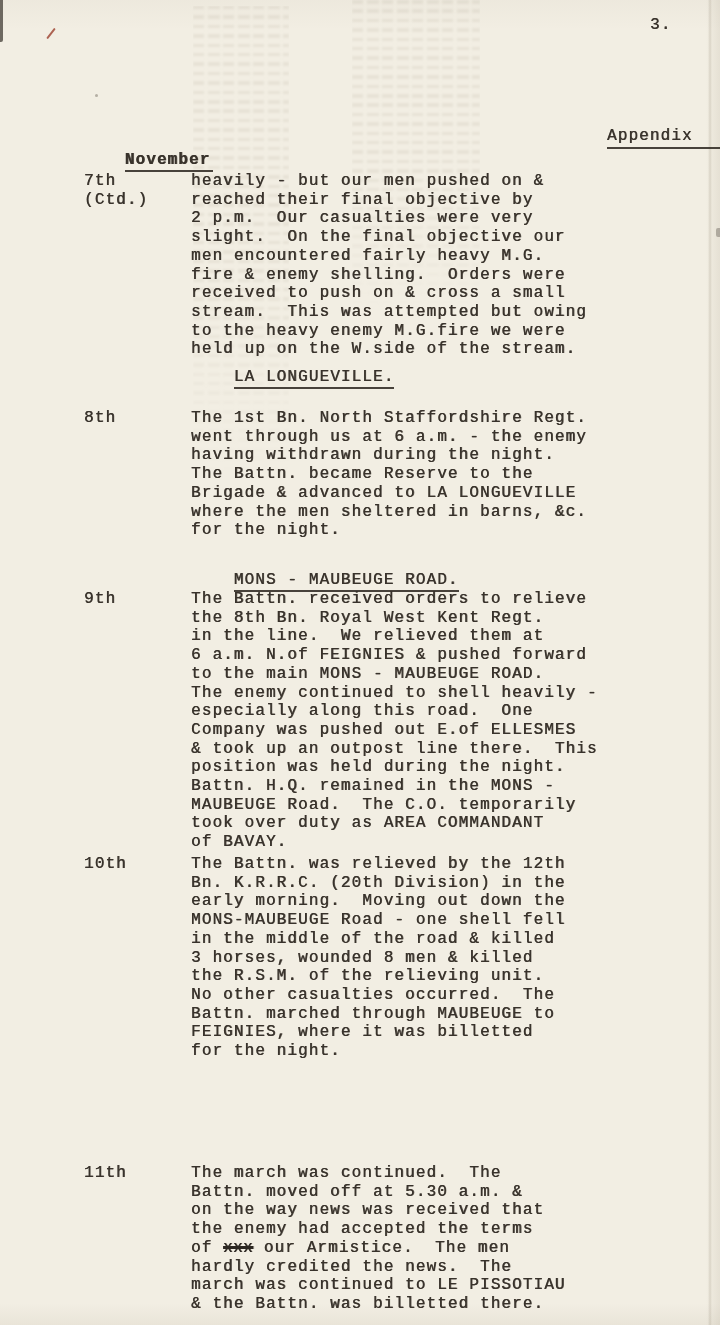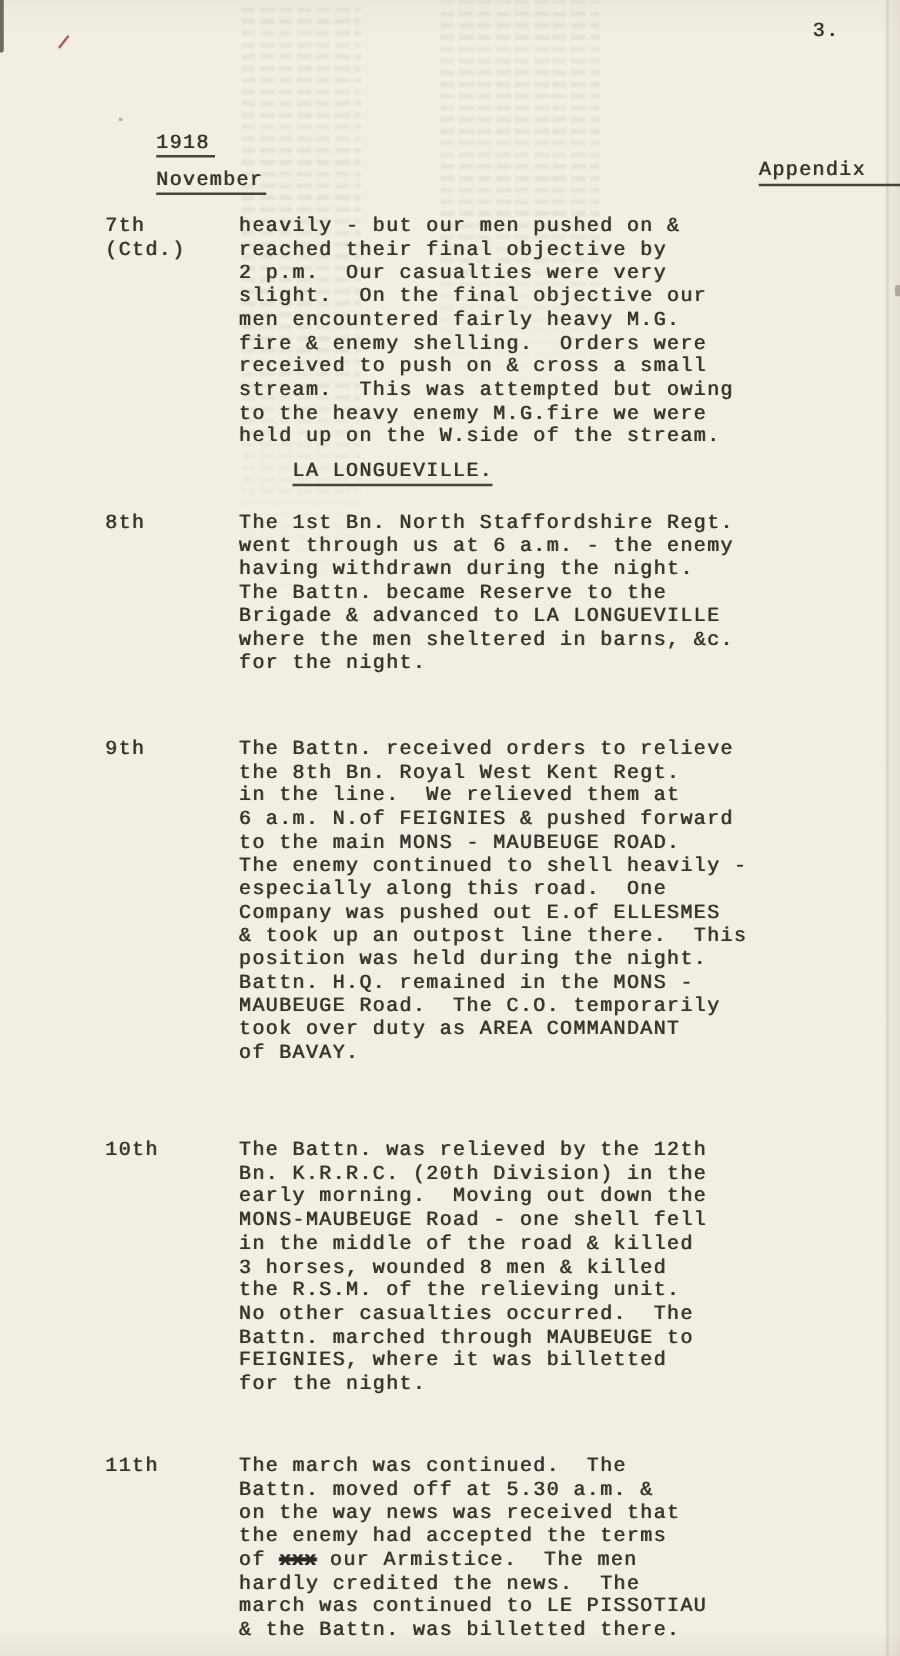--- a/index.html
+++ b/index.html
@@ -28,31 +28,31 @@
   .underlined {
     display: inline-block;
     border-bottom: 2px solid rgba(48,42,35,0.88);
     padding-bottom: 1px;
   }
   .page-number { top: 16px; left: 650px; }
   .year-label { top: 86px; left: 82px; }
   .year-label .underlined { padding-right: 4px; }
   .appendix-label { top: 90px; left: 607px; }
   .appendix-label .underlined { padding-right: 39px; }
-  .month-label { top: 116px; left: 82px; }
+  .month-label { top: 132px; left: 82px; font-weight: bold; }
   .month-label .underlined { padding-right: 3px; }
 
   .entry { left: 0; width: 720px; }
   .entry .entry-date { position: absolute; left: 84px; top: 0; }
   .entry .entry-body { position: absolute; left: 191px; top: 0; width: 480px; }
 
   .section-heading { left: 191px; }
 
   .strike {
-    font-weight: bold;
+    font-weight: normal;
     text-decoration: line-through;
     text-decoration-thickness: 2.5px;
     color: #2c2722;
     letter-spacing: 0.4px;
   }
 
   
   .ghost {
     position: absolute;
     background-image:
@@ -90,23 +90,20 @@
   <div class="ghost ghost-a"></div>
   <div class="ghost ghost-b"></div>
   <div class="fold-crease"></div>
   <div class="edge-mark"></div>
   <div class="red-speck"></div>
   <div class="gray-dot"></div>
   <div class="edge-nick"></div>
 
   <div class="abs typed page-number">3.</div>
 
-  <div class="abs typed year-label">
-    <span class="underlined">1918</span>
-  </div>
 
   <div class="abs typed appendix-label">
     <span class="underlined">Appendix</span>
   </div>
 
   <div class="abs typed month-label">
     <span class="underlined">November</span>
   </div>
 
   <div class="abs typed entry" style="top:172px">
@@ -132,41 +129,44 @@
     <div class="entry-date">8th</div>
     <div class="entry-body">The 1st Bn. North Staffordshire Regt.
 went through us at 6 a.m. - the enemy
 having withdrawn during the night.
 The Battn. became Reserve to the
 Brigade &amp; advanced to LA LONGUEVILLE
 where the men sheltered in barns, &amp;c.
 for the night.</div>
   </div>
 
+  <div class="abs typed section-heading" style="top:552px">
+    <span class="underlined">MONS - MAUBEUGE ROAD.</span>
+  </div>
 
   <div class="abs typed entry" style="top:590px">
     <div class="entry-date">9th</div>
     <div class="entry-body">The Battn. received orders to relieve
 the 8th Bn. Royal West Kent Regt.
 in the line.  We relieved them at
 6 a.m. N.of FEIGNIES &amp; pushed forward
 to the main MONS - MAUBEUGE ROAD.
 The enemy continued to shell heavily -
 especially along this road.  One
 Company was pushed out E.of ELLESMES
 &amp; took up an outpost line there.  This
 position was held during the night.
 Battn. H.Q. remained in the MONS -
 MAUBEUGE Road.  The C.O. temporarily
 took over duty as AREA COMMANDANT
 of BAVAY.</div>
   </div>
 
 
-  <div class="abs typed entry" style="top:911px">
+  <div class="abs typed entry" style="top:855px">
     <div class="entry-date">10th</div>
     <div class="entry-body">The Battn. was relieved by the 12th
 Bn. K.R.R.C. (20th Division) in the
 early morning.  Moving out down the
 MONS-MAUBEUGE Road - one shell fell
 in the middle of the road &amp; killed
 3 horses, wounded 8 men &amp; killed
 the R.S.M. of the relieving unit.
 No other casualties occurred.  The
 Battn. marched through MAUBEUGE to

